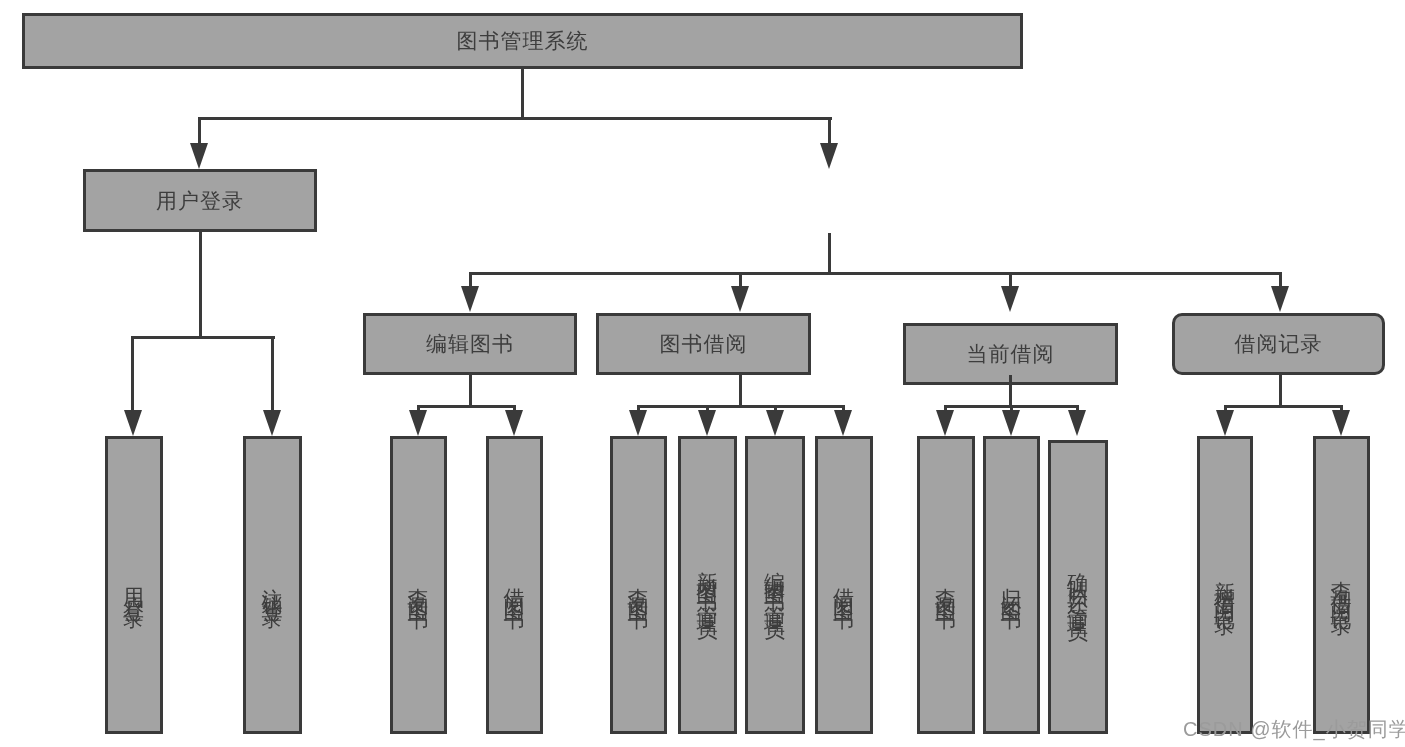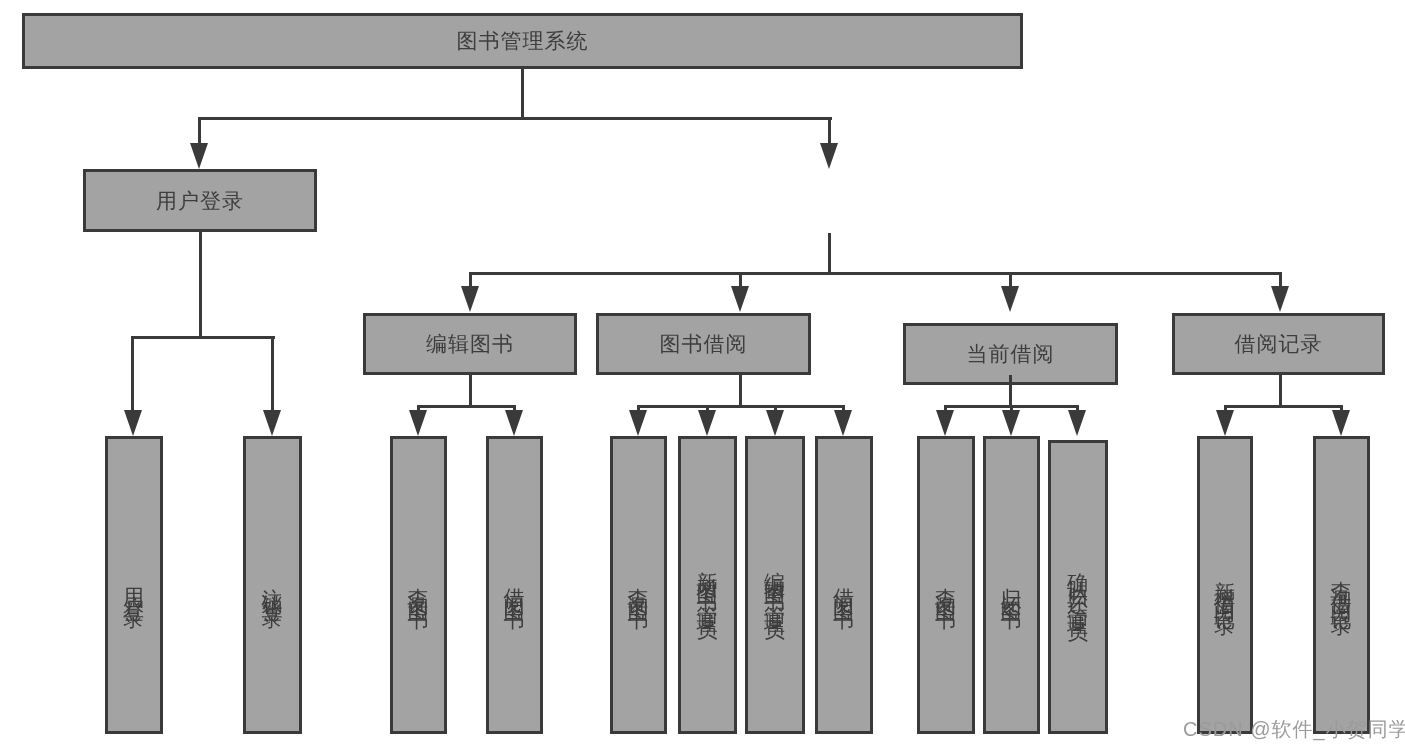--- a/index.html
+++ b/index.html
@@ -94,21 +94,21 @@
   <div class="v-line" style="left:739px; top:272px; height:16px;"></div>
   <div class="arrow-down" style="left:731px; top:286px;"></div>
   <div class="v-line" style="left:1009px; top:272px; height:16px;"></div>
   <div class="arrow-down" style="left:1001px; top:286px;"></div>
   <div class="v-line" style="left:1279px; top:272px; height:16px;"></div>
   <div class="arrow-down" style="left:1271px; top:286px;"></div>
 
   <div class="node" style="left:363px; top:313px; width:214px; height:62px;">编辑图书</div>
   <div class="node" style="left:596px; top:313px; width:215px; height:62px;">图书借阅</div>
   <div class="node" style="left:903px; top:313px; width:215px; height:62px;margin-top:10px;">当前借阅</div>
-  <div class="node" style="left:1172px; top:313px; width:213px; height:62px;">借阅记录</div>
+  <div class="node" style="left:1172px; top:313px; width:213px; height:62px;border-radius:10px;">借阅记录</div>
 
   <div class="v-line" style="left:469px; top:375px; height:33px;"></div>
   <div class="h-line" style="left:417px; top:405px; width:99px;"></div>
   <div class="v-line" style="left:417px; top:405px; height:7px;"></div>
   <div class="arrow-down" style="left:409px; top:410px;"></div>
   <div class="v-line" style="left:513px; top:405px; height:7px;"></div>
   <div class="arrow-down" style="left:505px; top:410px;"></div>
 
   <div class="v-line" style="left:739px; top:375px; height:33px;"></div>
   <div class="h-line" style="left:637px; top:405px; width:208px;"></div>

